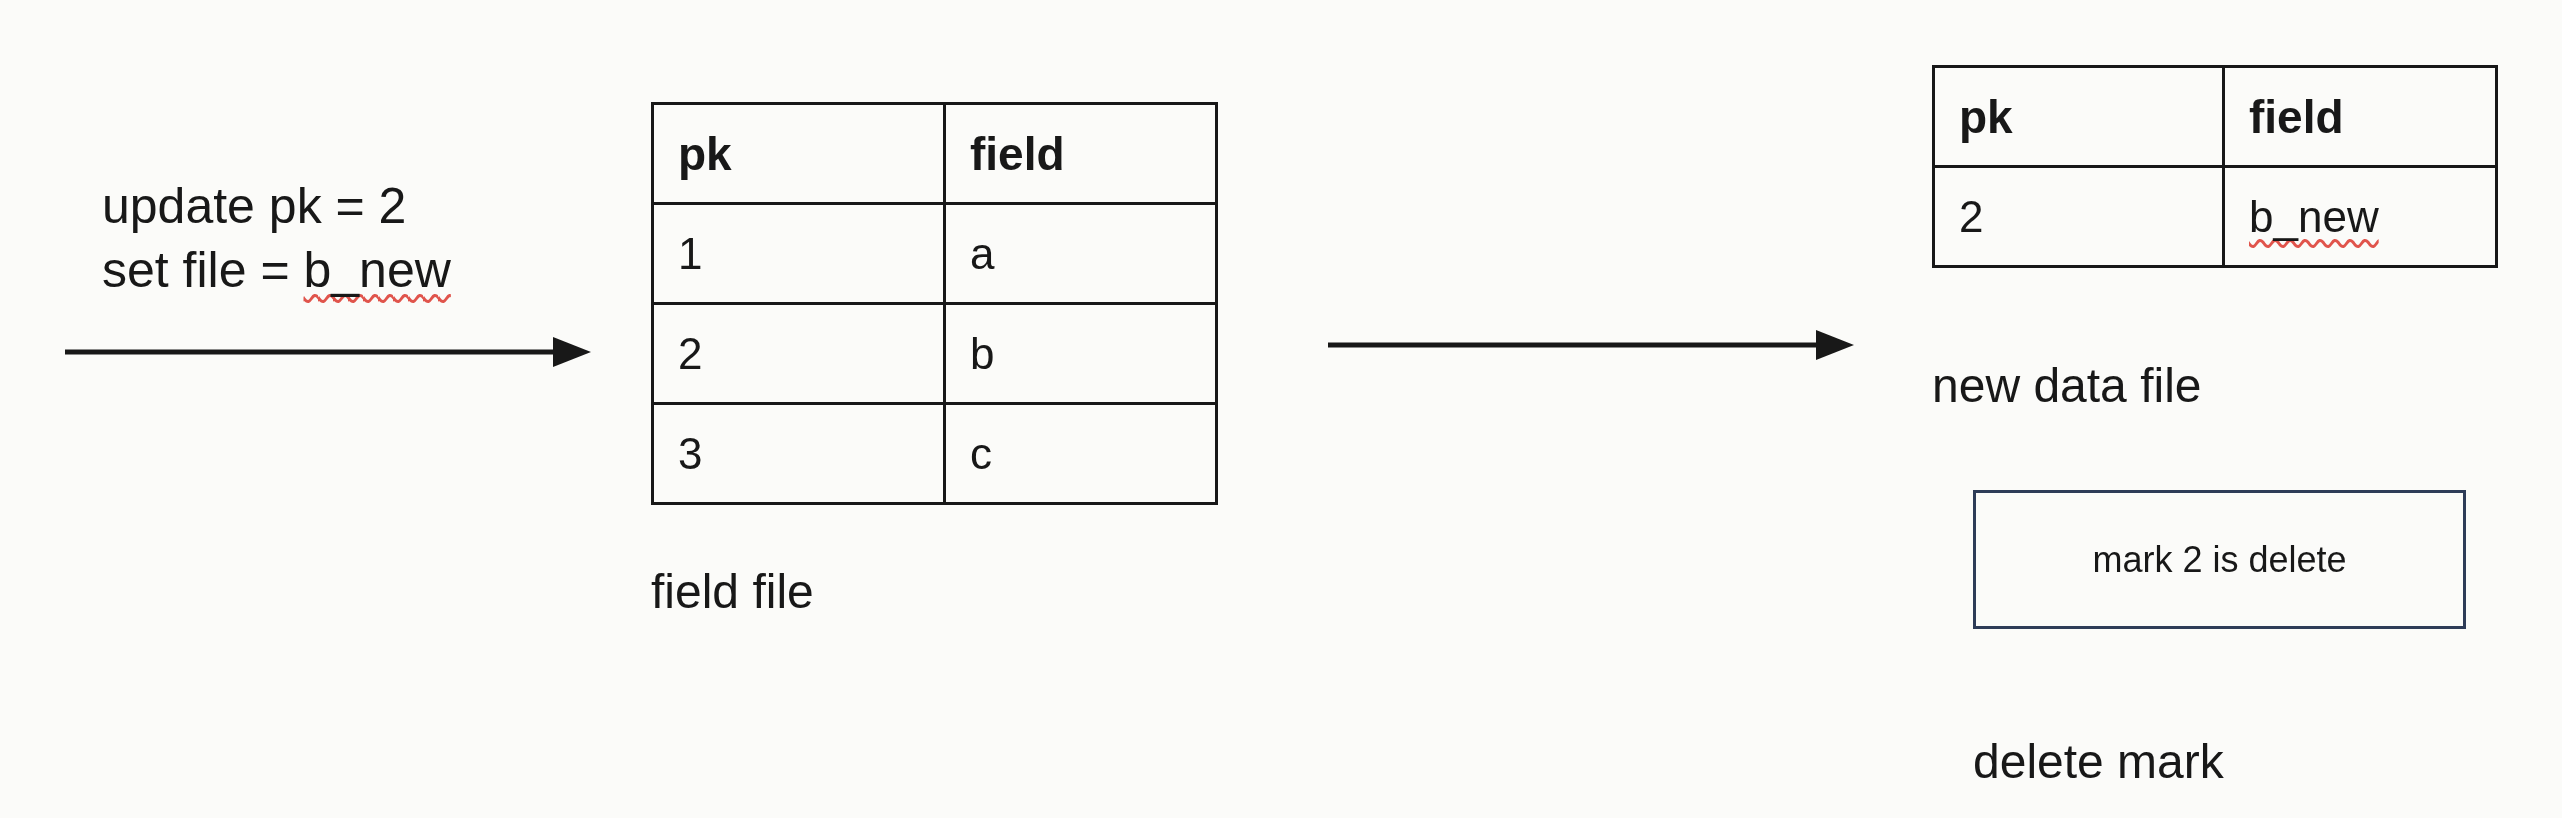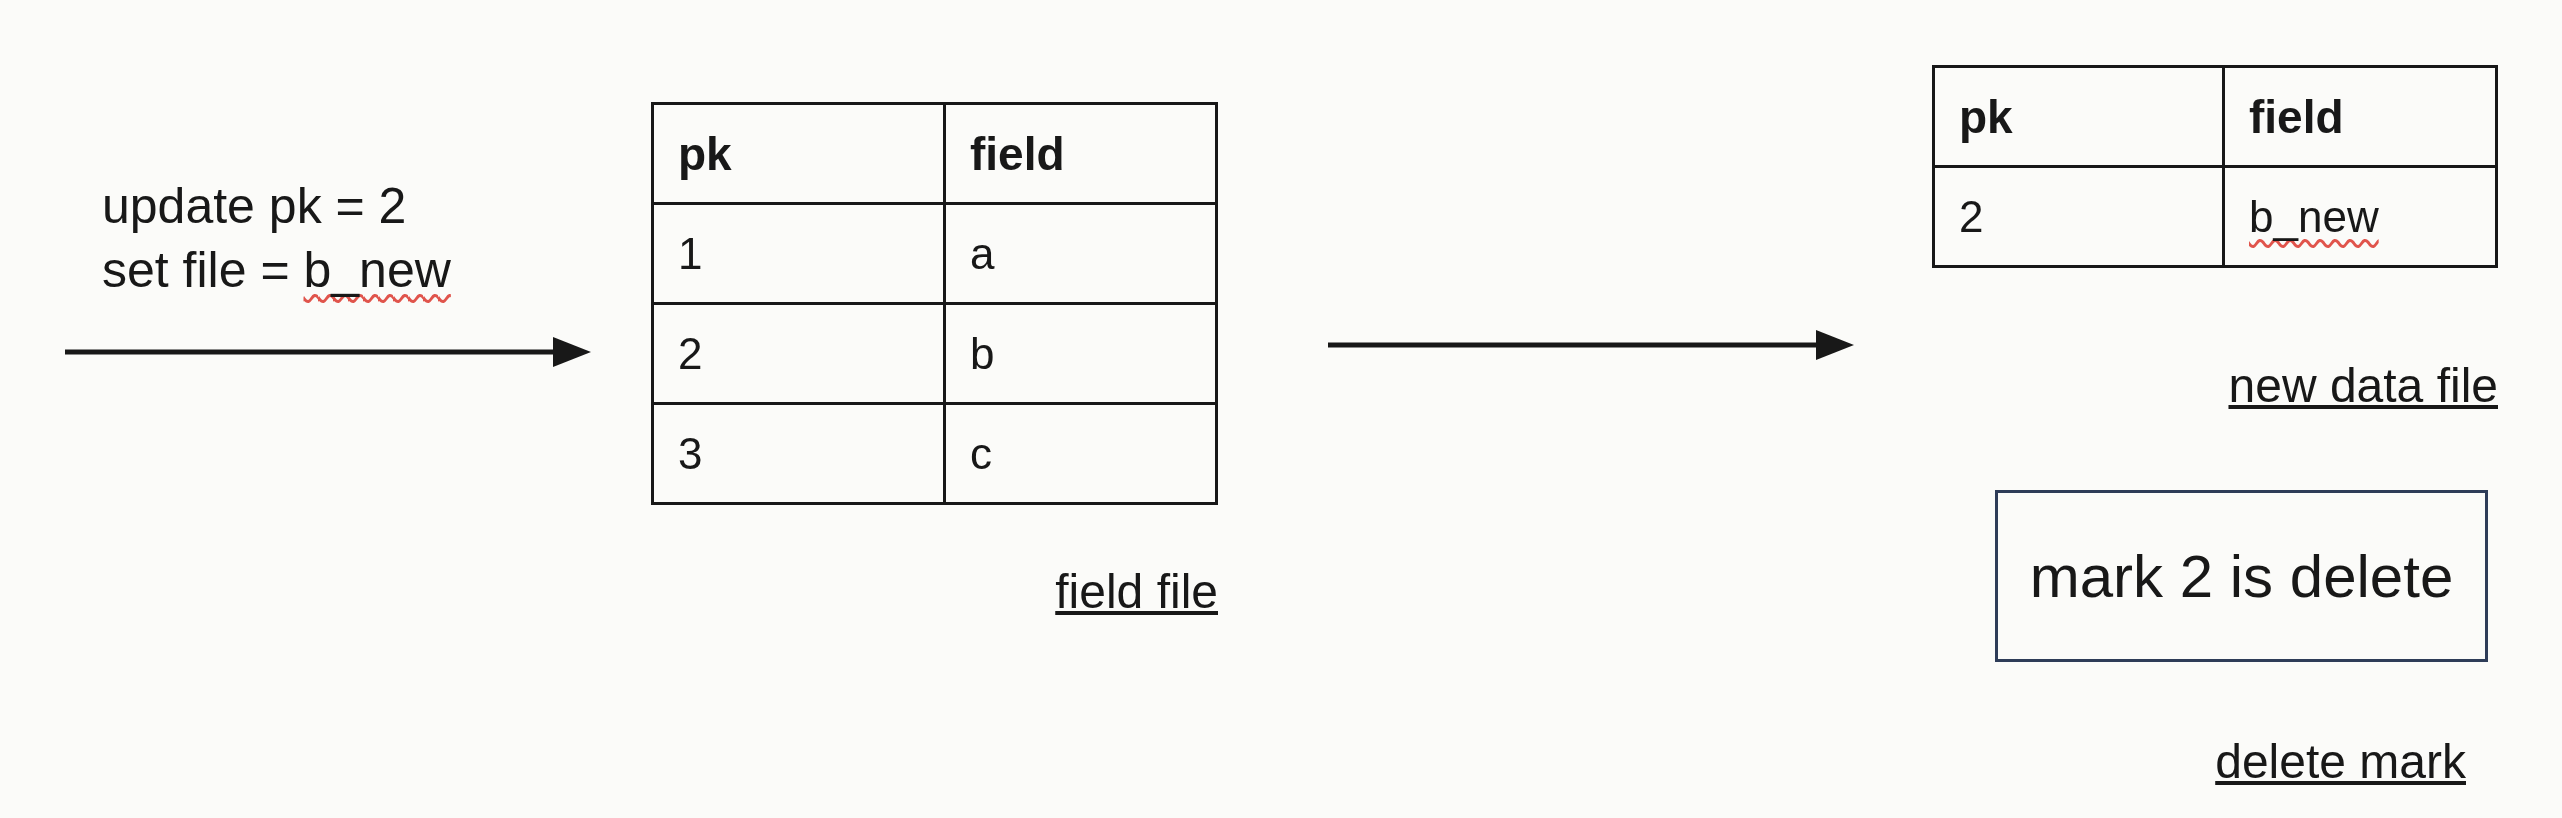--- a/index.html
+++ b/index.html
@@ -75,42 +75,40 @@
     align-items: center;
     padding-left: 24px;
     overflow: hidden;
   }
   .tbl > .cell:nth-child(2n) { border-right: none; }
   .tbl > .cell:nth-last-child(-n+2) { border-bottom: none; }
   .cell.head { font-weight: bold; font-size: 46px; }
 
   .caption {
     position: absolute;
-    text-align: right;
+    text-align: left;
     font-size: 48px;
     white-space: nowrap;
-    text-decoration: underline;
   }
   .caption.data-file     { left: 651px;  top: 564px; width: 567px; }
   .caption.new-data-file { left: 1932px; top: 358px; width: 566px; }
   .caption.delete-file   { left: 1973px; top: 734px; width: 493px; }
 
   
   .delete-box {
     position: absolute;
     left: 1973px; top: 490px;
-    width: 493px; height: 172px;
+    width: 493px; height: 139px;
     box-sizing: border-box;
     border: 3px solid var(--delete_box_border, #2e3c58);
     display: flex;
     align-items: center;
     justify-content: center;
-    font-size: 60px;
+    font-size: 36px;
     white-space: nowrap;
-    margin-left: 22px;
   }
 </style>
 </head>
 <body>
 
 <div class="stage">
 
   <div class="instruction">
     <div>update pk = 2</div>
     <div><span>set file = </span><span class="squiggle">b_new</span></div>

